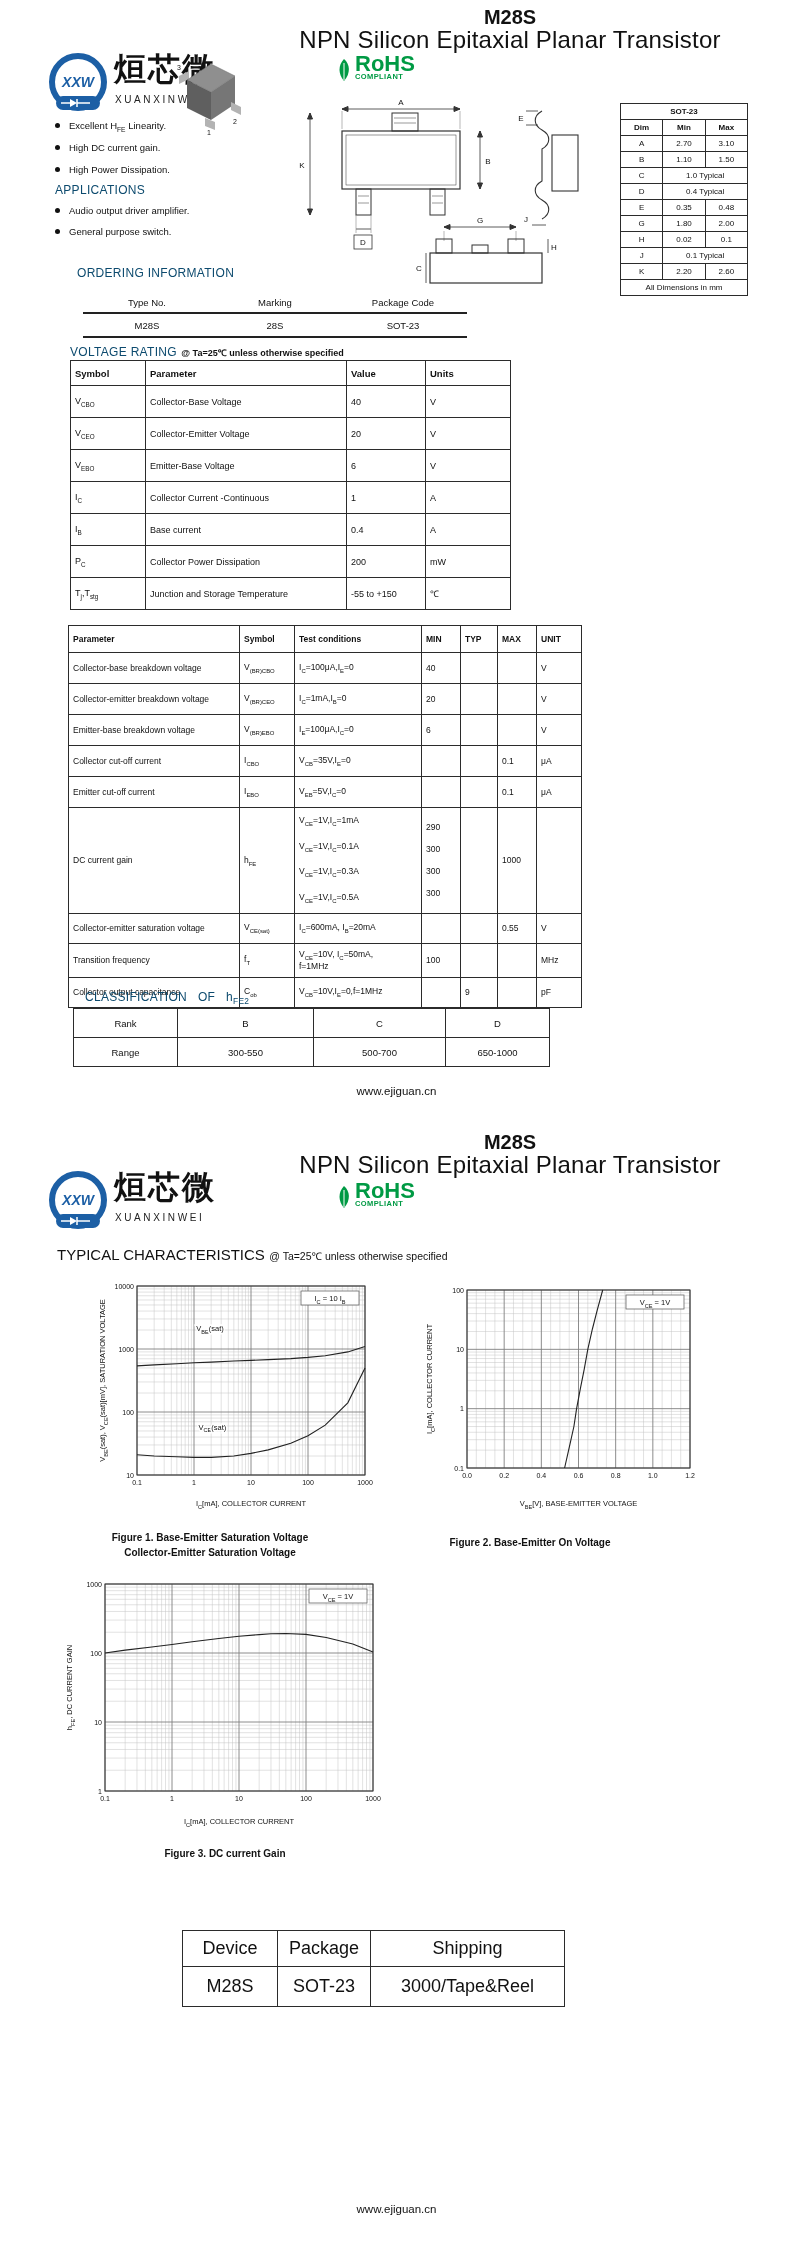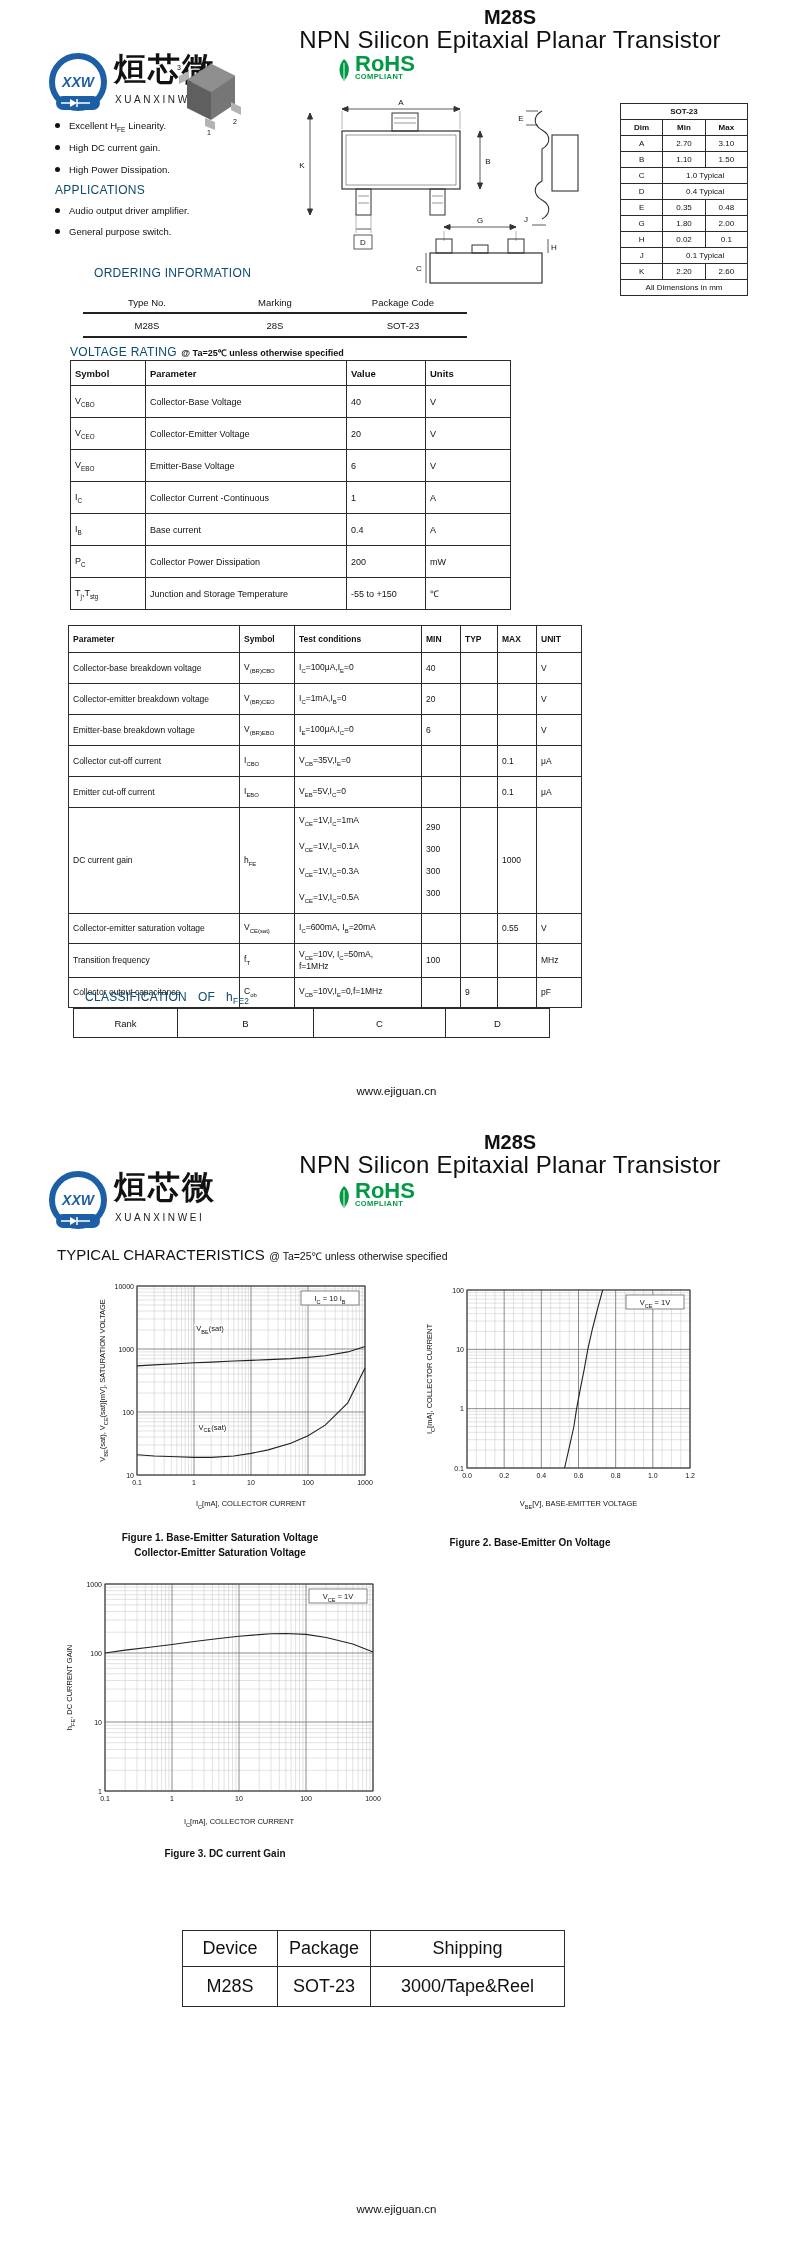--- a/index.html
+++ b/index.html
@@ -199,21 +199,21 @@
           <td class="c">K</td>
           <td class="c">2.20</td>
           <td class="c">2.60</td>
         </tr>
         <tr>
           <td class="c" colspan="3">All Dimensions in mm</td>
         </tr>
       </tbody>
     </table>
 
-  <div class="abs h-sec" style="left:94px;top:266px">ORDERING INFORMATION</div>
+  <div class="abs h-sec" style="left:77px;top:266px">ORDERING INFORMATION</div>
   <table id="ord-tbl" class="abs" style="left:83px;top:292px;width:362px">
       <tbody>
         <tr class="hd">
           <td style="width:120px">Type No.</td>
           <td style="width:120px">Marking</td>
           <td style="width:120px">Package Code</td>
         </tr>
         <tr class="dt">
           <td>M28S</td>
           <td>28S</td>
@@ -375,20 +375,26 @@
     </table>
 
   <div class="abs h-sec" style="left:85px;top:990px">CLASSIFICATION&nbsp;&nbsp;&nbsp;OF&nbsp;&nbsp;&nbsp;h<sub>FE2</sub></div>
   <table id="cls-tbl" class="abs bt" style="left:73px;top:1008px;width:440px">
       <tbody>
         <tr>
           <td style="width:95px">Rank</td>
           <td style="width:127px">B</td>
           <td style="width:123px">C</td>
           <td style="width:95px">D</td>
+        </tr>
+        <tr>
+          <td style="width:95px">Range</td>
+          <td style="width:127px">300-550</td>
+          <td style="width:123px">500-700</td>
+          <td style="width:95px">650-1000</td>
         </tr>
       </tbody>
     </table>
 
   <div class="footer" style="top:1085px">www.ejiguan.cn</div>
 </div>
 
 <div class="page" style="top:1110px;height:1134px">
 
   <div class="abs doc-title" style="left:250px;top:21px;width:520px">M28S</div>
@@ -573,21 +579,21 @@
       <text x="44" y="192.5" text-anchor="end" font-size="7" fill="#111">0.1</text>
       <text x="44" y="133.16666666666669" text-anchor="end" font-size="7" fill="#111">1</text>
       <text x="44" y="73.83333333333334" text-anchor="end" font-size="7" fill="#111">10</text>
       <text x="44" y="14.5" text-anchor="end" font-size="7" fill="#111">100</text>
       <text x="158.5" y="228" text-anchor="middle" font-size="7.5" fill="#111"><tspan dy="0">V</tspan><tspan dy="2.5" font-size="75%">BE</tspan><tspan dy="-2.5">[V], BASE-EMITTER VOLTAGE</tspan></text>
       <text transform="translate(12,101) rotate(-90)" text-anchor="middle" font-size="7.5" fill="#111"><tspan dy="0">I</tspan><tspan dy="2.5" font-size="75%">C</tspan><tspan dy="-2.5">[mA], COLLECTOR CURRENT</tspan></text>
       <rect x="206" y="17" width="58" height="14" fill="#fff" stroke="#666" stroke-width="0.8"></rect>
       <text x="235" y="27" text-anchor="middle" font-size="7.5" fill="#111"><tspan dy="0">V</tspan><tspan dy="2.5" font-size="75%">CE</tspan><tspan dy="-2.5"> = 1V</tspan></text>
     </svg>
 
-  <div class="cap" style="left:105px;top:420px;width:230px">
+  <div class="cap" style="left:95px;top:420px;width:230px">
     <div>Figure 1. Base-Emitter Saturation Voltage</div>
     <div>Collector-Emitter Saturation Voltage</div>
   </div>
   <div class="cap" style="left:400px;top:425px;width:260px">
     <div>Figure 2. Base-Emitter On Voltage</div>
   </div>
 
   <svg id="fig3" class="abs" style="left:60px;top:466px" width="330" height="252">
       <line x1="65.16900970948674" y1="8" x2="65.16900970948674" y2="215" stroke="#c4c4c4" stroke-width="0.5"></line>
       <line x1="76.9671240662174" y1="8" x2="76.9671240662174" y2="215" stroke="#c4c4c4" stroke-width="0.5"></line>

